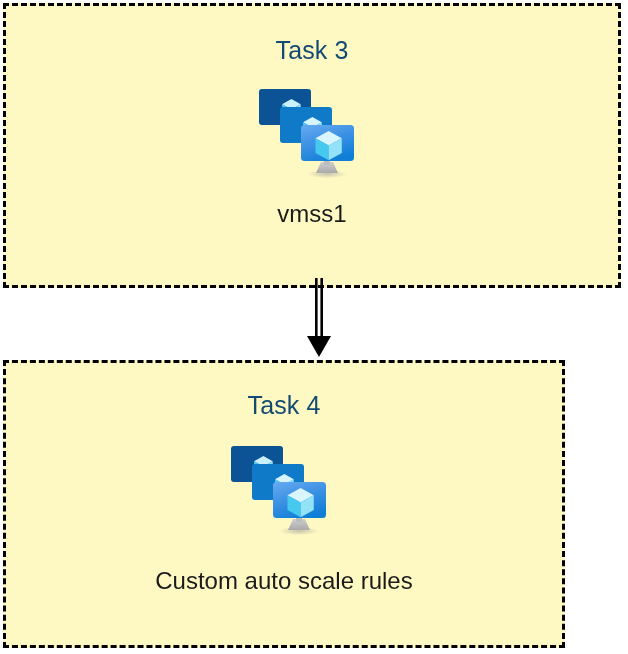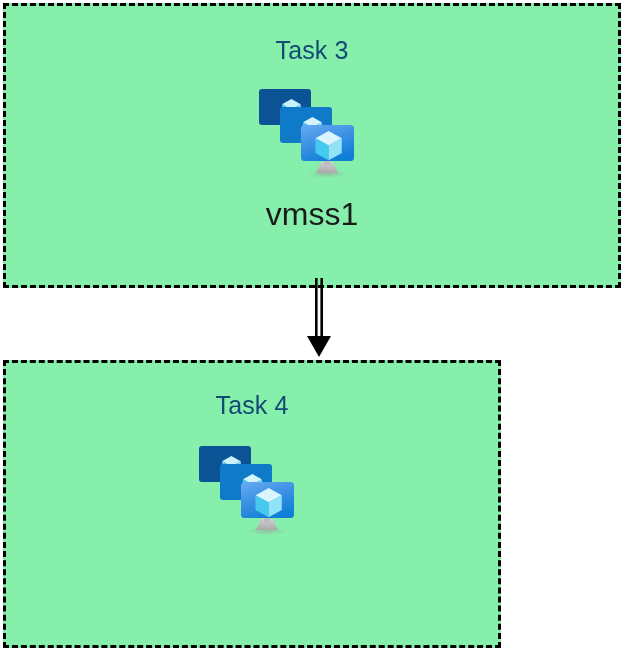--- a/index.html
+++ b/index.html
@@ -22,33 +22,33 @@
     top: 0;
     width: 628px;
     height: 654px;
     background: #ffffff;
   }
 
   
   .task-box {
     position: absolute;
     box-sizing: border-box;
-    background: #86efac;
+    background: #fef9c3;
     border: 3px dashed #000000;
   }
   #task-box-top {
     left: 3px;
     top: 3px;
     width: 618px;
     height: 285px;
   }
   #task-box-bottom {
     left: 3px;
     top: 360px;
-    width: 498px;
+    width: 562px;
     height: 288px;
   }
 
   .box-inner {
     position: absolute;
     left: 0;
     top: 0;
     width: 100%;
     height: 100%;
     display: flex;
@@ -69,21 +69,21 @@
   
   .vmss-icon {
     display: block;
   }
   #task-box-top .vmss-icon { margin-top: 22px; }
   #task-box-bottom .vmss-icon { margin-top: 24px; }
 
   
   .caption {
     color: #1b1b1b;
-    font-size: 32px;
+    font-size: 24px;
     line-height: 34px;
     text-align: center;
     white-space: nowrap;
   }
   #task-box-top .caption-block { margin-top: 18px; }
   #task-box-bottom .caption-block { margin-top: 28px; }
 
   
   #connector {
     position: absolute;
@@ -205,17 +205,20 @@
         <rect x="67" y="72" width="6" height="8" fill="#bdbdbd"></rect>
 
         <rect x="44" y="40" width="53" height="36" rx="3.5" fill="url(#frontGradB)"></rect>
         <g transform="translate(57,46) scale(0.73)">
           <path d="M20 0 L38 10 L20 20 L2 10 Z" fill="#d9f5fd"></path>
           <path d="M2 10 L20 20 L20 40 L2 30 Z" fill="#45c9ef"></path>
           <path d="M38 10 L20 20 L20 40 L38 30 Z" fill="#93e3f8"></path>
         </g>
       </svg>
 
+      <div class="caption-block">
+        <div class="caption">Custom auto scale rules</div>
+      </div>
 
     </div>
   </div>
 
 </div>
 
 </body></html>

